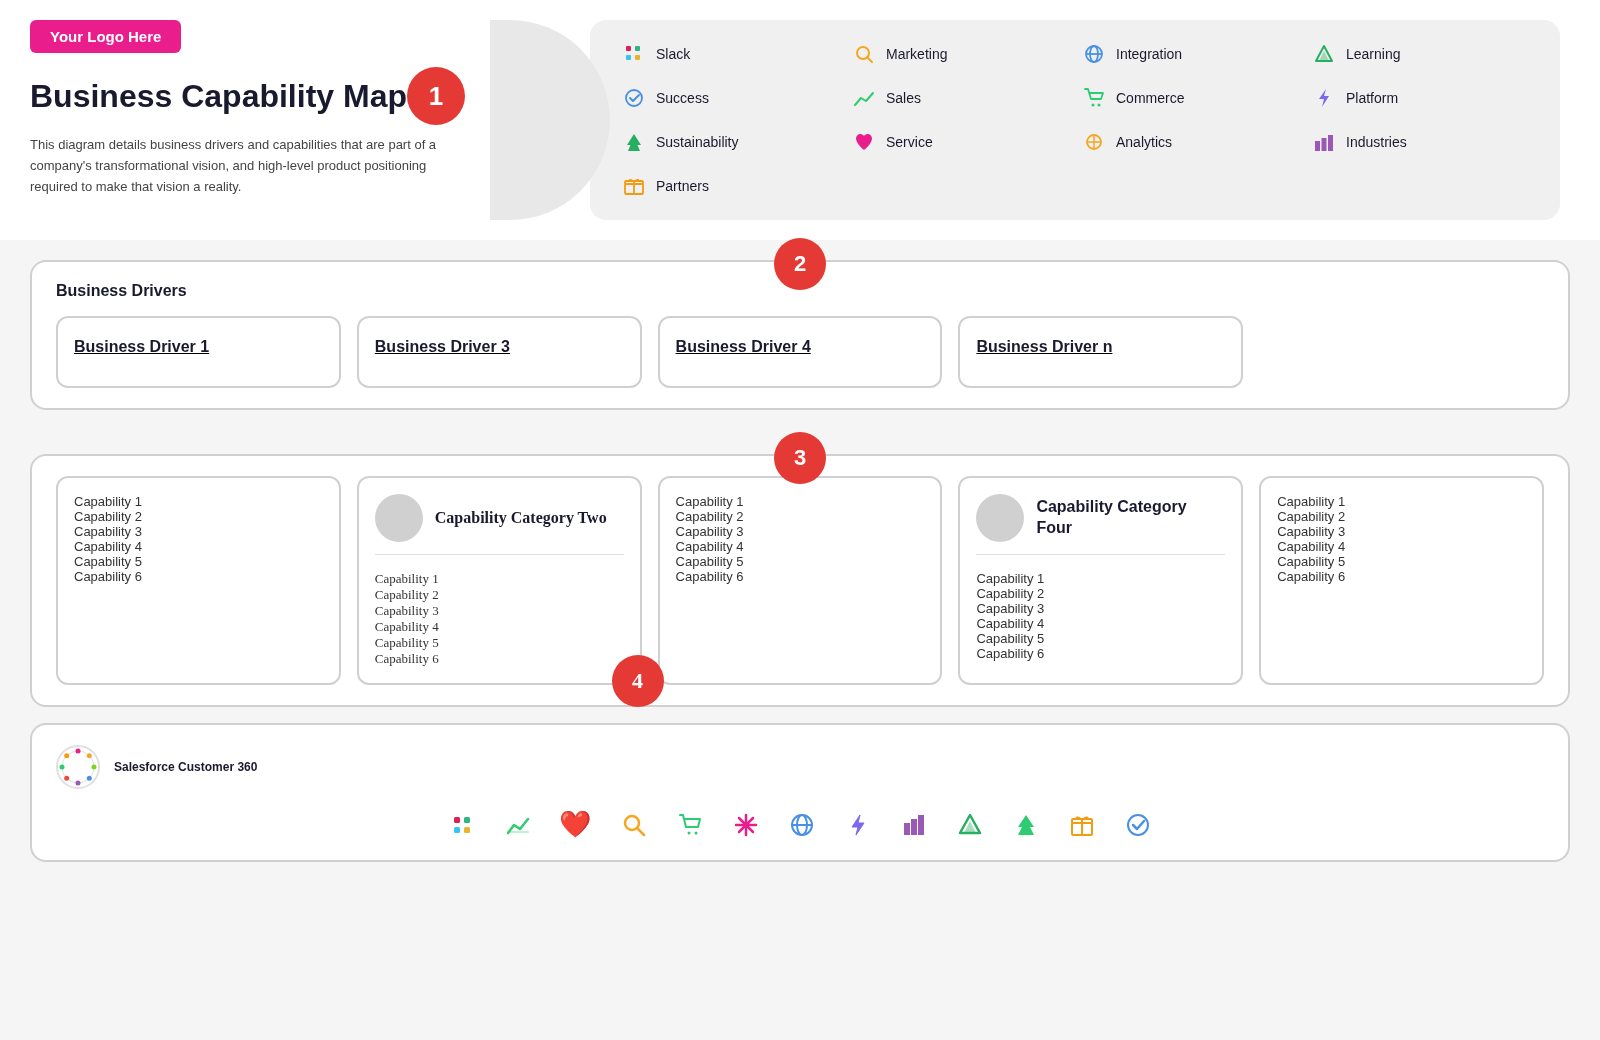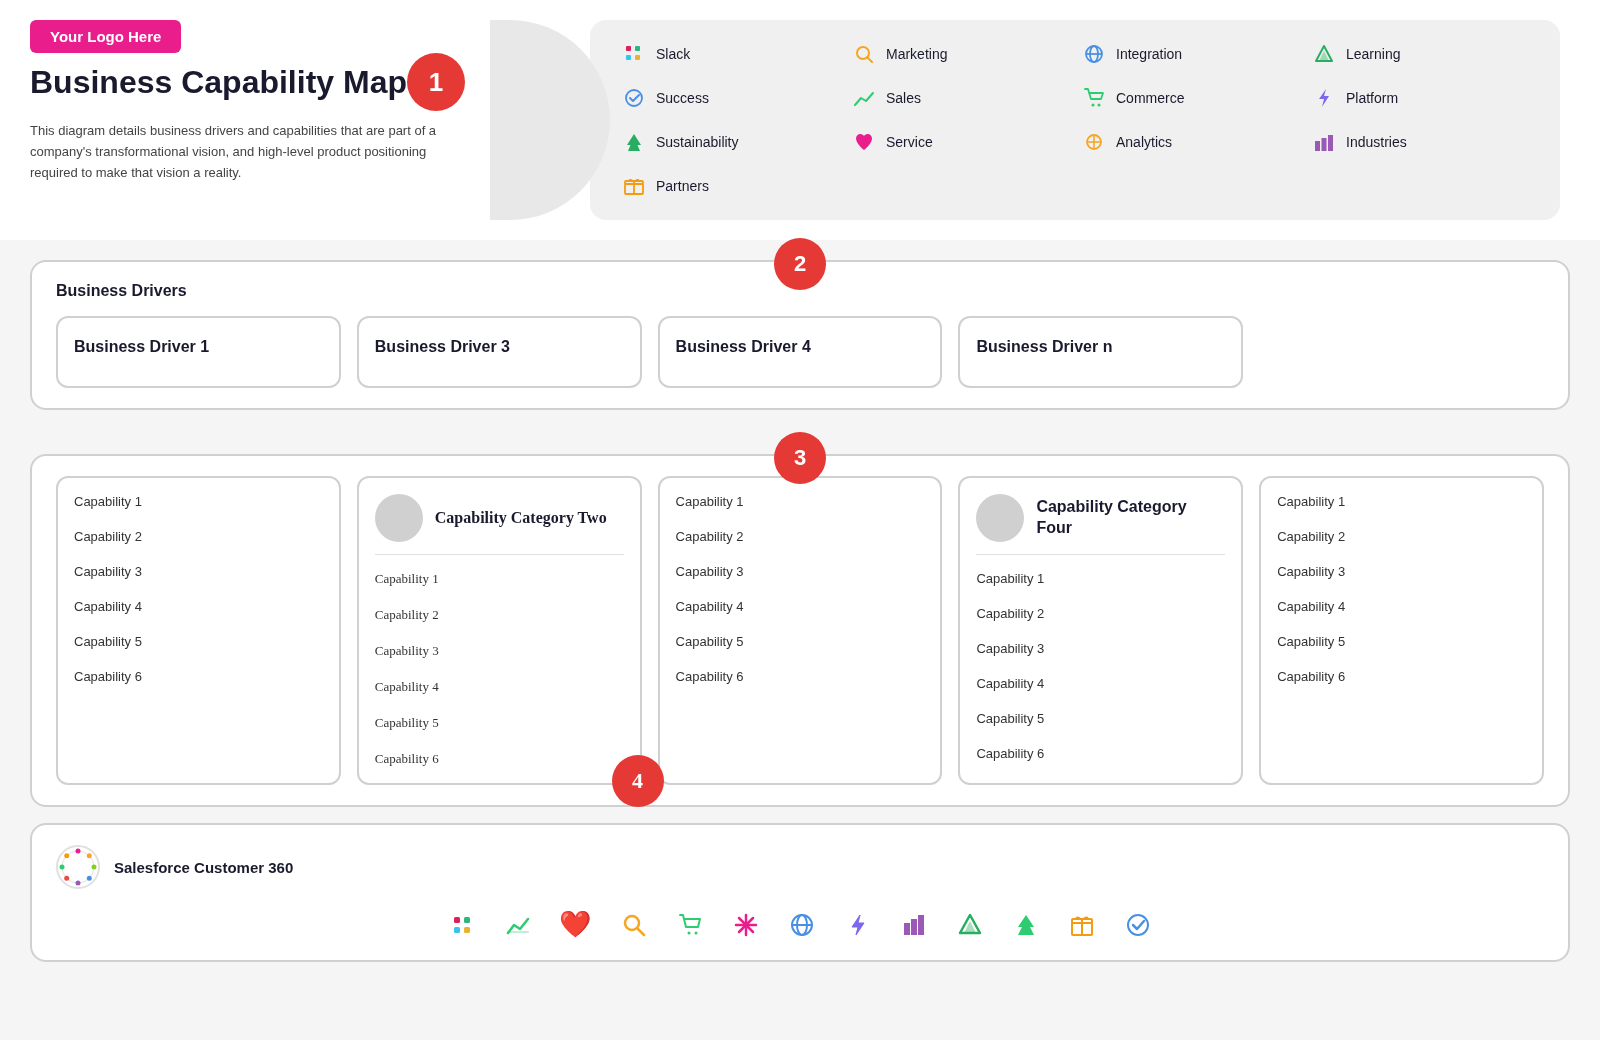--- a/index.html
+++ b/index.html
@@ -25,20 +25,21 @@
       position: relative;
     }
     .logo-badge {
       background: #e91e8c;
       color: white;
       font-weight: 600;
       font-size: 15px;
       padding: 8px 20px;
       border-radius: 6px;
       display: inline-block;
+      margin-bottom: 14px;
     }
     .header-title-row {
       display: flex;
       align-items: center;
       margin-bottom: 10px;
     }
     .header-title {
       font-size: 32px;
       font-weight: 700;
       color: #1a1a2e;
@@ -152,20 +153,21 @@
     .drivers-grid {
       display: grid;
       grid-template-columns: repeat(5, 1fr);
       gap: 16px;
     }
     .driver-card {
       border: 2px solid #d0d0d0;
       border-radius: 12px;
       padding: 20px 16px 30px;
       background: white;
+      text-decoration: underline;
     }
     .driver-card-title {
       font-size: 16px;
       font-weight: 700;
       color: #1a1a2e;
     }
     .cap-grid {
       display: grid;
       grid-template-columns: repeat(5, 1fr);
       gap: 16px;
@@ -195,21 +197,21 @@
     .cap-title {
       font-size: 16px;
       font-weight: 700;
       color: #1a1a2e;
       line-height: 1.3;
     }
     .cap-list {
       list-style: none;
       display: flex;
       flex-direction: column;
-      gap: 20px;
+      gap: 0;
     }
     .cap-list-item {
       font-size: 13px;
       color: #333;
     }
 
     
     .cap-section-wrapper {
       position: relative;
       margin-top: 28px;
@@ -232,21 +234,21 @@
       width: 44px;
       height: 44px;
       border-radius: 50%;
       border: 2px solid #e0e0e0;
       display: flex;
       align-items: center;
       justify-content: center;
       font-size: 20px;
     }
     .sf-title {
-      font-size: 15px;
+      font-size: 12px;
       font-weight: 700;
       color: #1a1a2e;
     }
     .sf-icons {
       display: flex;
       justify-content: center;
       gap: 28px;
       align-items: center;
     }
     .sf-icon {

